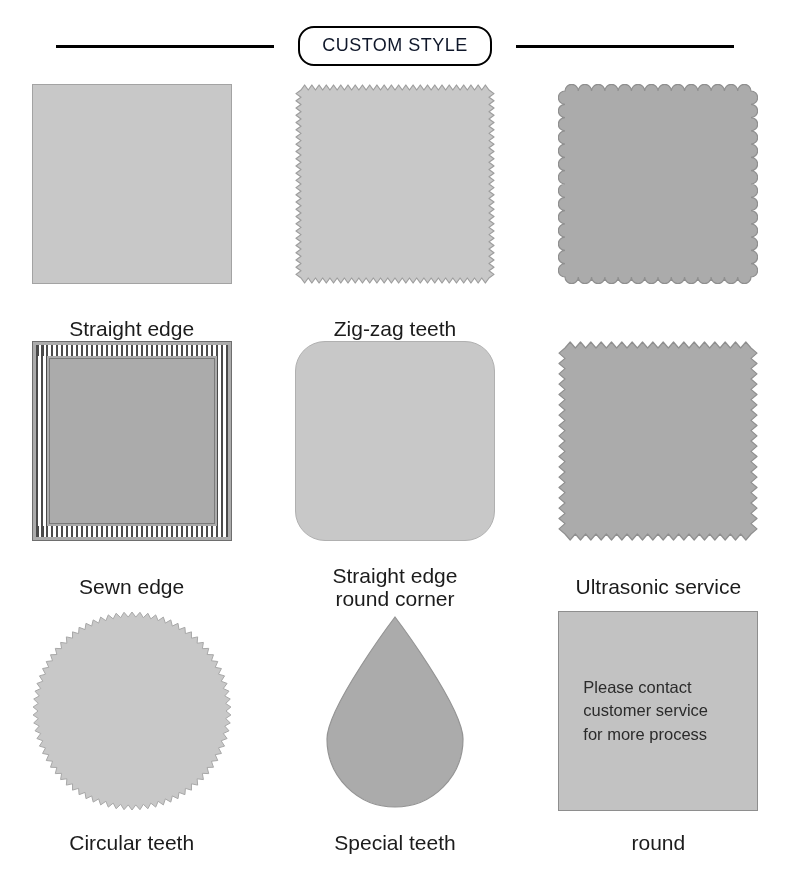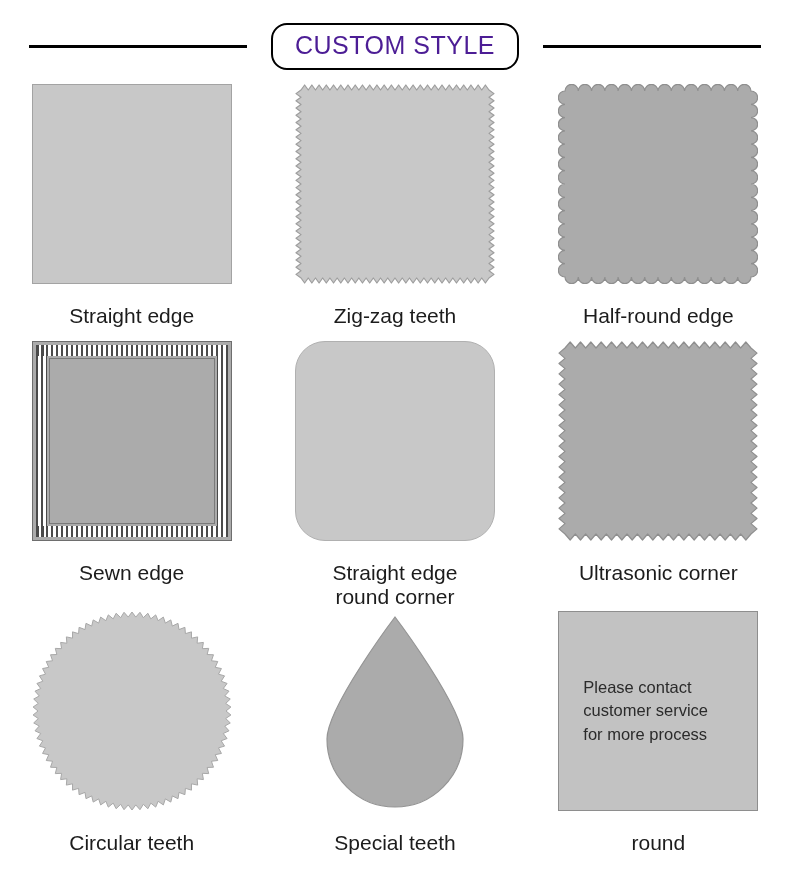--- a/index.html
+++ b/index.html
@@ -38,24 +38,24 @@
   }
   .header-rule.left { margin-right: 24px; }
   .header-rule.right { margin-left: 24px; }
   .header-badge {
     border: 2.5px solid #000000;
     border-radius: 16px;
     padding: 8px 22px 10px 22px;
     line-height: 1;
   }
   .header-badge-text {
-    font-size: 25px;
+    font-size: 18px;
     letter-spacing: 0.5px;
     font-weight: 500;
-    color: #4c1d95;
+    color: #0f172a;
     white-space: nowrap;
   }
 
   
   .grid {
     position: absolute;
     top: 84px;
     left: 0;
     width: 790px;
     display: grid;
@@ -72,21 +72,21 @@
     display: flex;
     align-items: flex-start;
     justify-content: center;
     width: 100%;
   }
   .cell-label {
     font-size: 21px;
     color: #1c1c1c;
     text-align: center;
     line-height: 1.12;
-    margin-top: 8px;
+    margin-top: 22px;
     white-space: pre-line;
   }
   .row3 .swatch-area { height: 200px; align-items: center; }
   .row3 .cell-label { margin-top: 20px; }
 
   
   .sw {
     width: 200px;
     height: 200px;
     box-sizing: border-box;
@@ -170,21 +170,20 @@
       </div>
       <div class="cell-label">Zig-zag teeth</div>
     </div>
 
     <div class="cell">
       <div class="swatch-area">
         <svg class="sw" viewBox="0 0 200 200">
           <path id="hr" fill="#ababab" stroke="#8f8f8f" stroke-width="1.2" d="M 7 7 A 6.6 6.6 0 0 1 20.29 7 A 6.6 6.6 0 0 1 33.57 7 A 6.6 6.6 0 0 1 46.86 7 A 6.6 6.6 0 0 1 60.14 7 A 6.6 6.6 0 0 1 73.43 7 A 6.6 6.6 0 0 1 86.71 7 A 6.6 6.6 0 0 1 100.00 7 A 6.6 6.6 0 0 1 113.29 7 A 6.6 6.6 0 0 1 126.57 7 A 6.6 6.6 0 0 1 139.86 7 A 6.6 6.6 0 0 1 153.14 7 A 6.6 6.6 0 0 1 166.43 7 A 6.6 6.6 0 0 1 179.71 7 A 6.6 6.6 0 0 1 193.00 7 A 6.6 6.6 0 0 1 193 20.29 A 6.6 6.6 0 0 1 193 33.57 A 6.6 6.6 0 0 1 193 46.86 A 6.6 6.6 0 0 1 193 60.14 A 6.6 6.6 0 0 1 193 73.43 A 6.6 6.6 0 0 1 193 86.71 A 6.6 6.6 0 0 1 193 100.00 A 6.6 6.6 0 0 1 193 113.29 A 6.6 6.6 0 0 1 193 126.57 A 6.6 6.6 0 0 1 193 139.86 A 6.6 6.6 0 0 1 193 153.14 A 6.6 6.6 0 0 1 193 166.43 A 6.6 6.6 0 0 1 193 179.71 A 6.6 6.6 0 0 1 193 193.00 A 6.6 6.6 0 0 1 179.71 193 A 6.6 6.6 0 0 1 166.43 193 A 6.6 6.6 0 0 1 153.14 193 A 6.6 6.6 0 0 1 139.86 193 A 6.6 6.6 0 0 1 126.57 193 A 6.6 6.6 0 0 1 113.29 193 A 6.6 6.6 0 0 1 100.00 193 A 6.6 6.6 0 0 1 86.71 193 A 6.6 6.6 0 0 1 73.43 193 A 6.6 6.6 0 0 1 60.14 193 A 6.6 6.6 0 0 1 46.86 193 A 6.6 6.6 0 0 1 33.57 193 A 6.6 6.6 0 0 1 20.29 193 A 6.6 6.6 0 0 1 7.00 193 A 6.6 6.6 0 0 1 7 179.71 A 6.6 6.6 0 0 1 7 166.43 A 6.6 6.6 0 0 1 7 153.14 A 6.6 6.6 0 0 1 7 139.86 A 6.6 6.6 0 0 1 7 126.57 A 6.6 6.6 0 0 1 7 113.29 A 6.6 6.6 0 0 1 7 100.00 A 6.6 6.6 0 0 1 7 86.71 A 6.6 6.6 0 0 1 7 73.43 A 6.6 6.6 0 0 1 7 60.14 A 6.6 6.6 0 0 1 7 46.86 A 6.6 6.6 0 0 1 7 33.57 A 6.6 6.6 0 0 1 7 20.29 A 6.6 6.6 0 0 1 7 7.00 Z"></path>
         </svg>
       </div>
-      <div class="cell-label">Half-round edge</div>
     </div>
 
     <div class="cell">
       <div class="swatch-area">
         <div class="sw sw-sewn">
           <div class="stitch-band"></div>
           <div class="stitch-inner"></div>
         </div>
       </div>
       <div class="cell-label">Sewn edge</div>
@@ -197,21 +196,21 @@
       <div class="cell-label">Straight edge
 round corner</div>
     </div>
 
     <div class="cell">
       <div class="swatch-area">
         <svg class="sw" viewBox="0 0 200 200">
           <path id="us" fill="#ababab" stroke="#8f8f8f" stroke-width="1.2" stroke-linejoin="round" d="M7.00 7.00 L12.17 1.00 L17.33 7.00 L22.50 1.00 L27.67 7.00 L32.83 1.00 L38.00 7.00 L43.17 1.00 L48.33 7.00 L53.50 1.00 L58.67 7.00 L63.83 1.00 L69.00 7.00 L74.17 1.00 L79.33 7.00 L84.50 1.00 L89.67 7.00 L94.83 1.00 L100.00 7.00 L105.17 1.00 L110.33 7.00 L115.50 1.00 L120.67 7.00 L125.83 1.00 L131.00 7.00 L136.17 1.00 L141.33 7.00 L146.50 1.00 L151.67 7.00 L156.83 1.00 L162.00 7.00 L167.17 1.00 L172.33 7.00 L177.50 1.00 L182.67 7.00 L187.83 1.00 L193.00 7.00 L199.00 12.17 L193.00 17.33 L199.00 22.50 L193.00 27.67 L199.00 32.83 L193.00 38.00 L199.00 43.17 L193.00 48.33 L199.00 53.50 L193.00 58.67 L199.00 63.83 L193.00 69.00 L199.00 74.17 L193.00 79.33 L199.00 84.50 L193.00 89.67 L199.00 94.83 L193.00 100.00 L199.00 105.17 L193.00 110.33 L199.00 115.50 L193.00 120.67 L199.00 125.83 L193.00 131.00 L199.00 136.17 L193.00 141.33 L199.00 146.50 L193.00 151.67 L199.00 156.83 L193.00 162.00 L199.00 167.17 L193.00 172.33 L199.00 177.50 L193.00 182.67 L199.00 187.83 L193.00 193.00 L187.83 199.00 L182.67 193.00 L177.50 199.00 L172.33 193.00 L167.17 199.00 L162.00 193.00 L156.83 199.00 L151.67 193.00 L146.50 199.00 L141.33 193.00 L136.17 199.00 L131.00 193.00 L125.83 199.00 L120.67 193.00 L115.50 199.00 L110.33 193.00 L105.17 199.00 L100.00 193.00 L94.83 199.00 L89.67 193.00 L84.50 199.00 L79.33 193.00 L74.17 199.00 L69.00 193.00 L63.83 199.00 L58.67 193.00 L53.50 199.00 L48.33 193.00 L43.17 199.00 L38.00 193.00 L32.83 199.00 L27.67 193.00 L22.50 199.00 L17.33 193.00 L12.17 199.00 L7.00 193.00 L1.00 187.83 L7.00 182.67 L1.00 177.50 L7.00 172.33 L1.00 167.17 L7.00 162.00 L1.00 156.83 L7.00 151.67 L1.00 146.50 L7.00 141.33 L1.00 136.17 L7.00 131.00 L1.00 125.83 L7.00 120.67 L1.00 115.50 L7.00 110.33 L1.00 105.17 L7.00 100.00 L1.00 94.83 L7.00 89.67 L1.00 84.50 L7.00 79.33 L1.00 74.17 L7.00 69.00 L1.00 63.83 L7.00 58.67 L1.00 53.50 L7.00 48.33 L1.00 43.17 L7.00 38.00 L1.00 32.83 L7.00 27.67 L1.00 22.50 L7.00 17.33 L1.00 12.17 Z"></path>
         </svg>
       </div>
-      <div class="cell-label">Ultrasonic corner</div>
+      <div class="cell-label">Ultrasonic service</div>
     </div>
 
     <div class="cell row3">
       <div class="swatch-area">
         <svg class="sw" viewBox="0 0 200 200">
           <path id="ct" fill="#c8c8c8" stroke="#a8a8a8" stroke-width="1" d="M194.00 100.00 L198.92 103.99 L193.70 107.56 L198.28 111.93 L192.78 115.08 L197.00 119.80 L191.27 122.50 L195.09 127.54 L189.16 129.77 L192.57 135.11 L186.48 136.84 L189.44 142.44 L183.23 143.68 L185.74 149.50 L179.45 150.24 L181.48 156.24 L175.15 156.47 L176.69 162.61 L170.36 162.33 L171.40 168.58 L165.12 167.79 L165.65 174.10 L159.45 172.81 L159.47 179.14 L153.40 177.36 L152.91 183.67 L147.00 181.41 L146.01 187.66 L140.30 184.92 L138.80 191.08 L133.33 187.89 L131.35 193.91 L126.15 190.29 L123.69 196.12 L118.80 192.10 L115.88 197.72 L111.33 193.31 L107.97 198.68 L103.78 193.92 L100.00 199.00 L96.22 193.92 L92.03 198.68 L88.67 193.31 L84.12 197.72 L81.20 192.10 L76.31 196.12 L73.85 190.29 L68.65 193.91 L66.67 187.89 L61.20 191.08 L59.70 184.92 L53.99 187.66 L53.00 181.41 L47.09 183.67 L46.60 177.36 L40.53 179.14 L40.55 172.81 L34.35 174.10 L34.88 167.79 L28.60 168.58 L29.64 162.33 L23.31 162.61 L24.85 156.47 L18.52 156.24 L20.55 150.24 L14.26 149.50 L16.77 143.68 L10.56 142.44 L13.52 136.84 L7.43 135.11 L10.84 129.77 L4.91 127.54 L8.73 122.50 L3.00 119.80 L7.22 115.08 L1.72 111.93 L6.30 107.56 L1.08 103.99 L6.00 100.00 L1.08 96.01 L6.30 92.44 L1.72 88.07 L7.22 84.92 L3.00 80.20 L8.73 77.50 L4.91 72.46 L10.84 70.23 L7.43 64.89 L13.52 63.16 L10.56 57.56 L16.77 56.32 L14.26 50.50 L20.55 49.76 L18.52 43.76 L24.85 43.53 L23.31 37.39 L29.64 37.67 L28.60 31.42 L34.88 32.21 L34.35 25.90 L40.55 27.19 L40.53 20.86 L46.60 22.64 L47.09 16.33 L53.00 18.59 L53.99 12.34 L59.70 15.08 L61.20 8.92 L66.67 12.11 L68.65 6.09 L73.85 9.71 L76.31 3.88 L81.20 7.90 L84.12 2.28 L88.67 6.69 L92.03 1.32 L96.22 6.08 L100.00 1.00 L103.78 6.08 L107.97 1.32 L111.33 6.69 L115.88 2.28 L118.80 7.90 L123.69 3.88 L126.15 9.71 L131.35 6.09 L133.33 12.11 L138.80 8.92 L140.30 15.08 L146.01 12.34 L147.00 18.59 L152.91 16.33 L153.40 22.64 L159.47 20.86 L159.45 27.19 L165.65 25.90 L165.12 32.21 L171.40 31.42 L170.36 37.67 L176.69 37.39 L175.15 43.53 L181.48 43.76 L179.45 49.76 L185.74 50.50 L183.23 56.32 L189.44 57.56 L186.48 63.16 L192.57 64.89 L189.16 70.23 L195.09 72.46 L191.27 77.50 L197.00 80.20 L192.78 84.92 L198.28 88.07 L193.70 92.44 L198.92 96.01 Z"></path>
         </svg>
       </div>
       <div class="cell-label">Circular teeth</div>
     </div>

